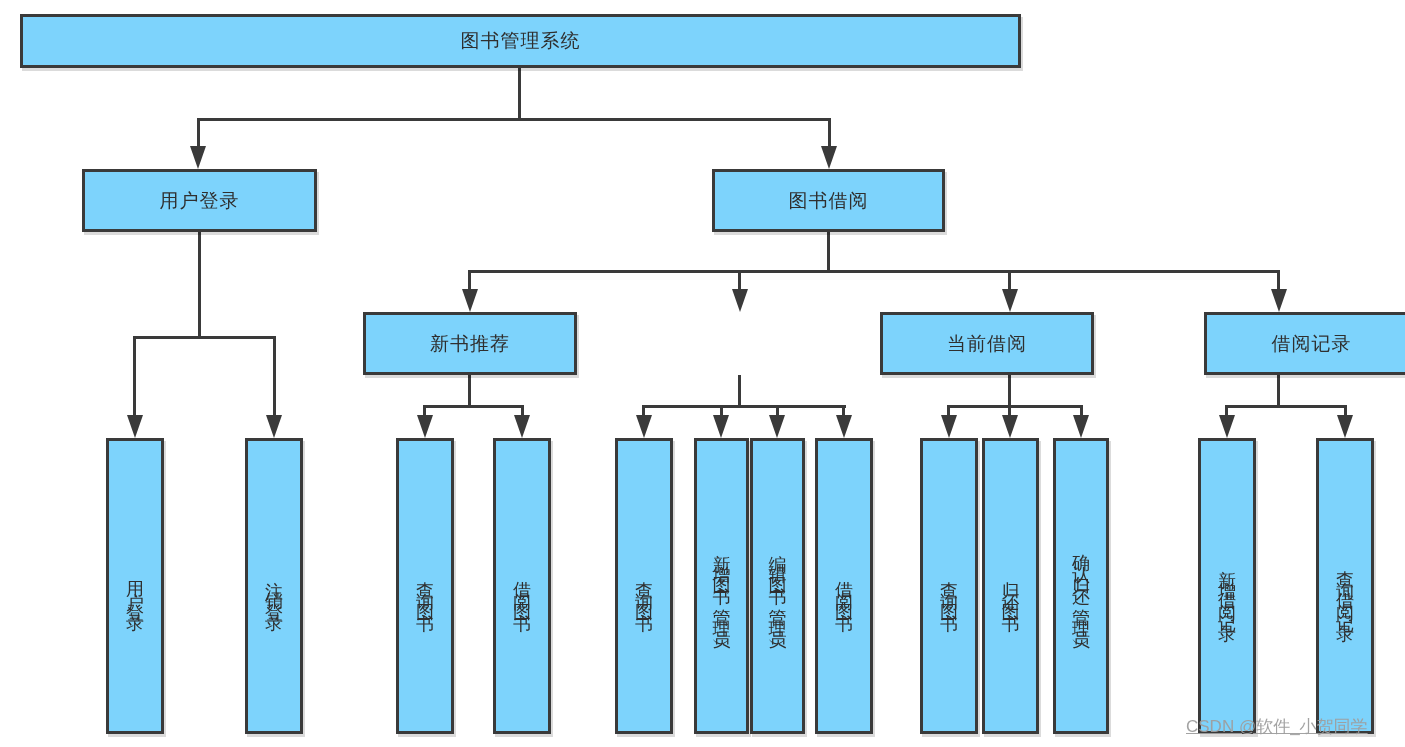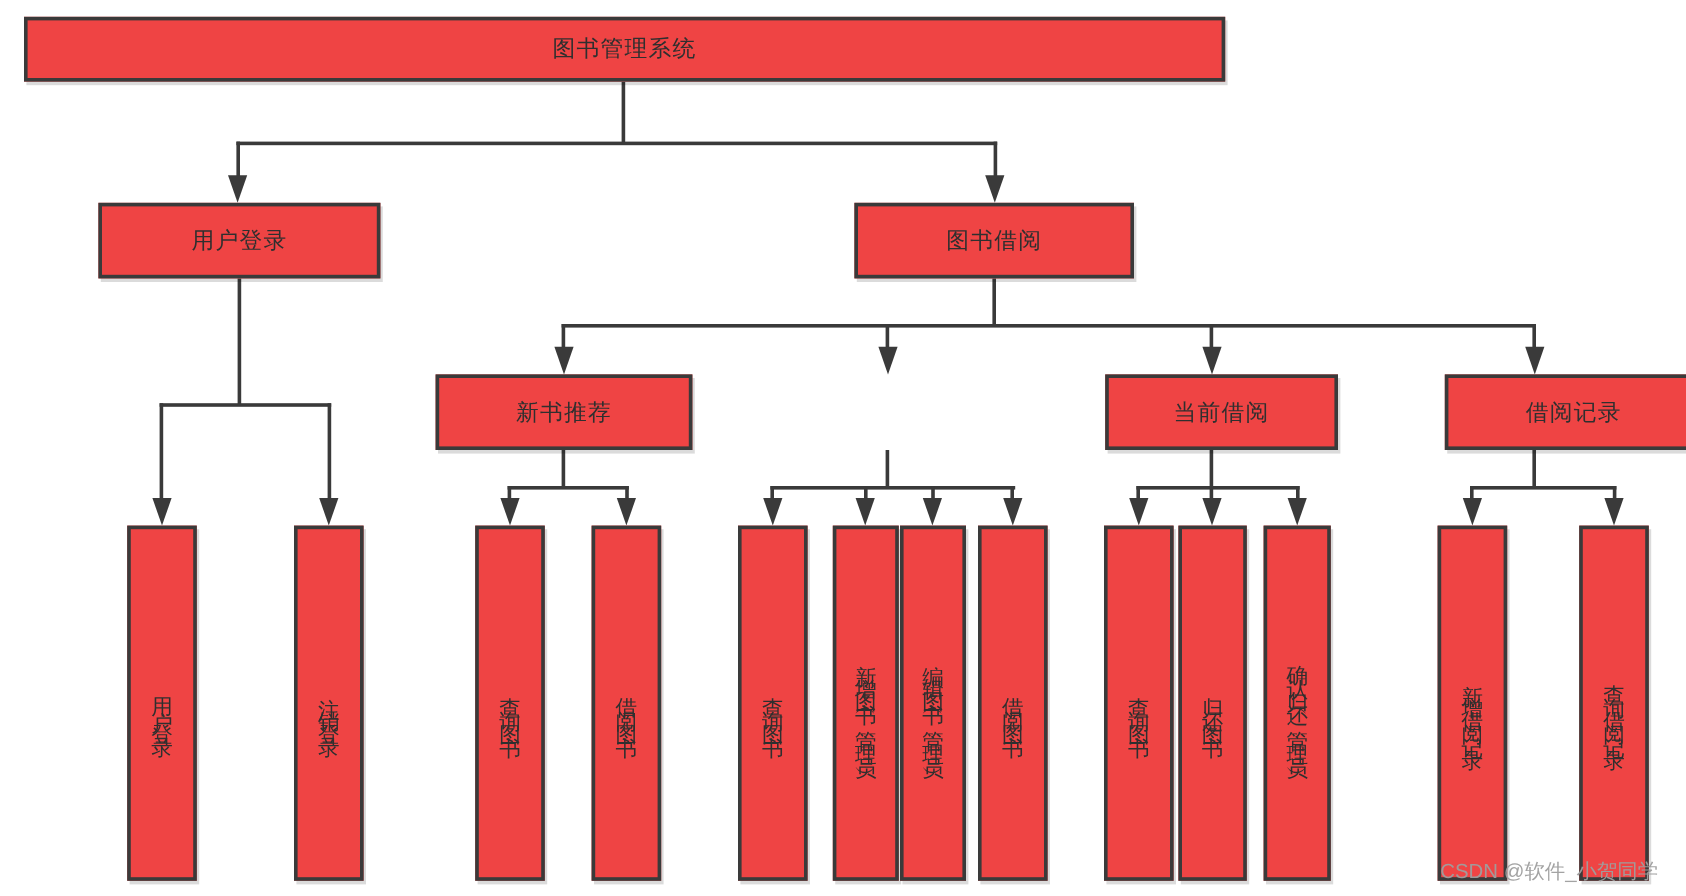--- a/index.html
+++ b/index.html
@@ -7,21 +7,21 @@
     position:relative;
     width:1405px;height:747px;
     background:#ffffff;
     overflow:hidden;
     font-family:"Liberation Sans","DejaVu Sans",sans-serif;
     color:#2f2f2f;
   }
   .box{
     position:absolute;
     box-sizing:border-box;
-    background:#ef4444;
+    background:#7dd3fc;
     border:3px solid #3a3a3a;
     box-shadow:2px 3px 0 rgba(0,0,0,0.14);
     display:flex;align-items:center;justify-content:center;
     z-index:2;
   }
   .hlabel{font-size:19px;letter-spacing:1px;}
   .vbox{
     writing-mode:vertical-rl;
     text-orientation:mixed;
     font-size:18px;
@@ -39,23 +39,24 @@
     border-left:8px solid transparent;
     border-right:8px solid transparent;
     border-top:23px solid #3a3a3a;
   }
   .watermark{
     position:absolute;
     left:1186px;top:715px;
     width:210px;
     font-size:17px;
     color:rgba(158,158,158,0.95);
-    text-align:center;
+    text-align:left;
     white-space:nowrap;
     z-index:3;
+    text-decoration:underline;
   }
 </style>
 </head>
 <body>
 
 <div id="canvas">
 
   <div class="vline" style="left:518px;top:68px;height:52px;"></div>
   <div class="hline" style="left:197px;top:118px;width:634px;"></div>
   <div class="vline" style="left:197px;top:118px;height:32px;"></div>
@@ -114,21 +115,21 @@
   <div class="vline" style="left:1344px;top:405px;height:13px;"></div>
   <div class="arrow" style="left:1219px;top:415px;"></div>
   <div class="arrow" style="left:1337px;top:415px;"></div>
 
   <div class="box hlabel" style="left:20px;top:14px;width:1001px;height:54px;">图书管理系统</div>
 
   <div class="box hlabel" style="left:82px;top:169px;width:235px;height:63px;">用户登录</div>
   <div class="box hlabel" style="left:712px;top:169px;width:233px;height:63px;">图书借阅</div>
 
   <div class="box hlabel" style="left:363px;top:312px;width:214px;height:63px;">新书推荐</div>
-  <div class="box hlabel" style="left:921px;top:312px;width:194px;height:63px;">当前借阅</div>
+  <div class="box hlabel" style="left:880px;top:312px;width:214px;height:63px;">当前借阅</div>
   <div class="box hlabel" style="left:1172px;top:312px;width:215px;height:63px;margin-left:32px;">借阅记录</div>
 
   <div class="box vbox" style="left:106px;top:438px;width:58px;height:296px;">用户登录</div>
   <div class="box vbox" style="left:245px;top:438px;width:58px;height:296px;">注销登录</div>
 
   <div class="box vbox" style="left:396px;top:438px;width:58px;height:296px;">查询图书</div>
   <div class="box vbox" style="left:493px;top:438px;width:58px;height:296px;">借阅图书</div>
 
   <div class="box vbox" style="left:615px;top:438px;width:58px;height:296px;">查询图书</div>
   <div class="box vbox" style="left:694px;top:438px;width:55px;height:296px;">新增图书（管理员）</div>

